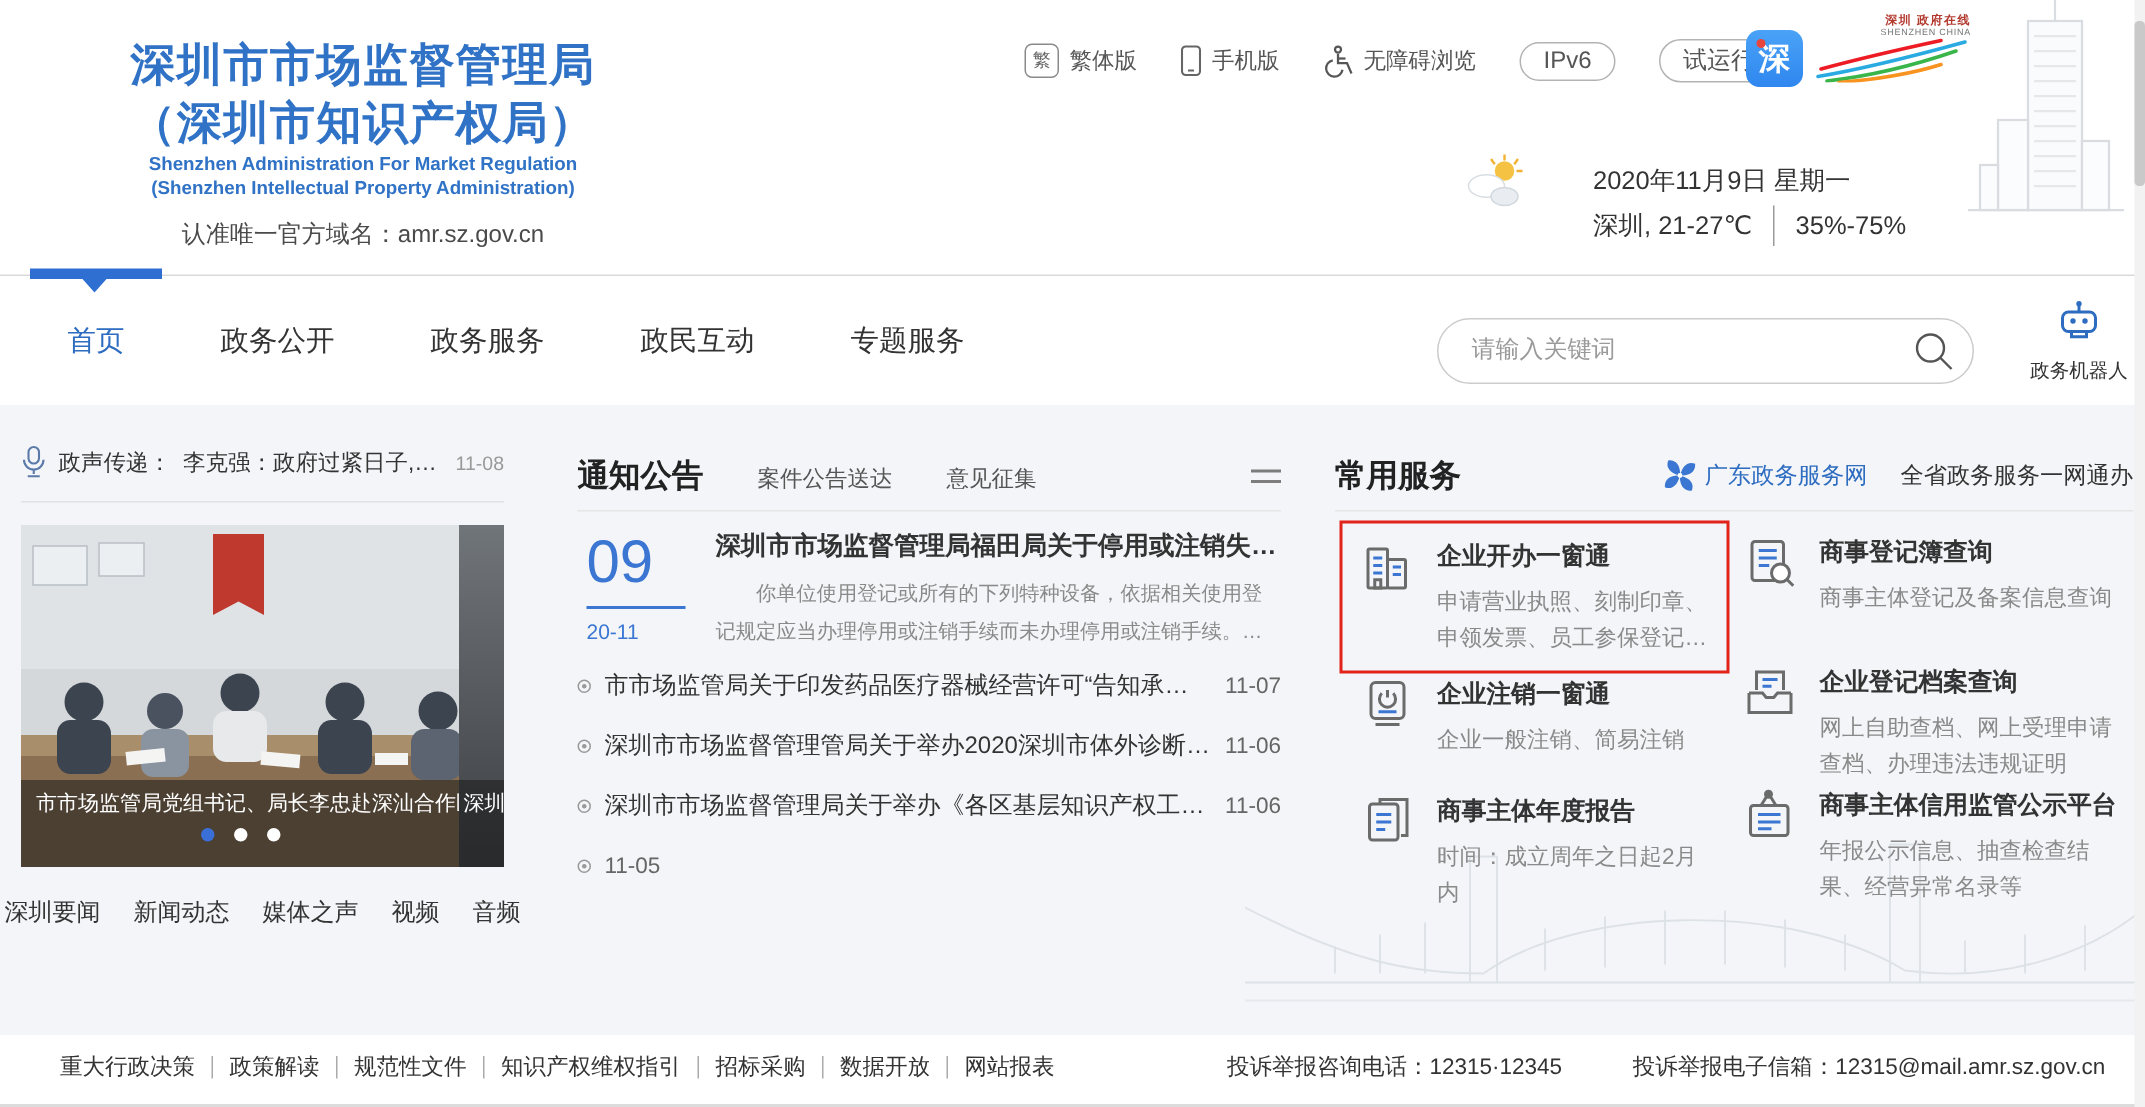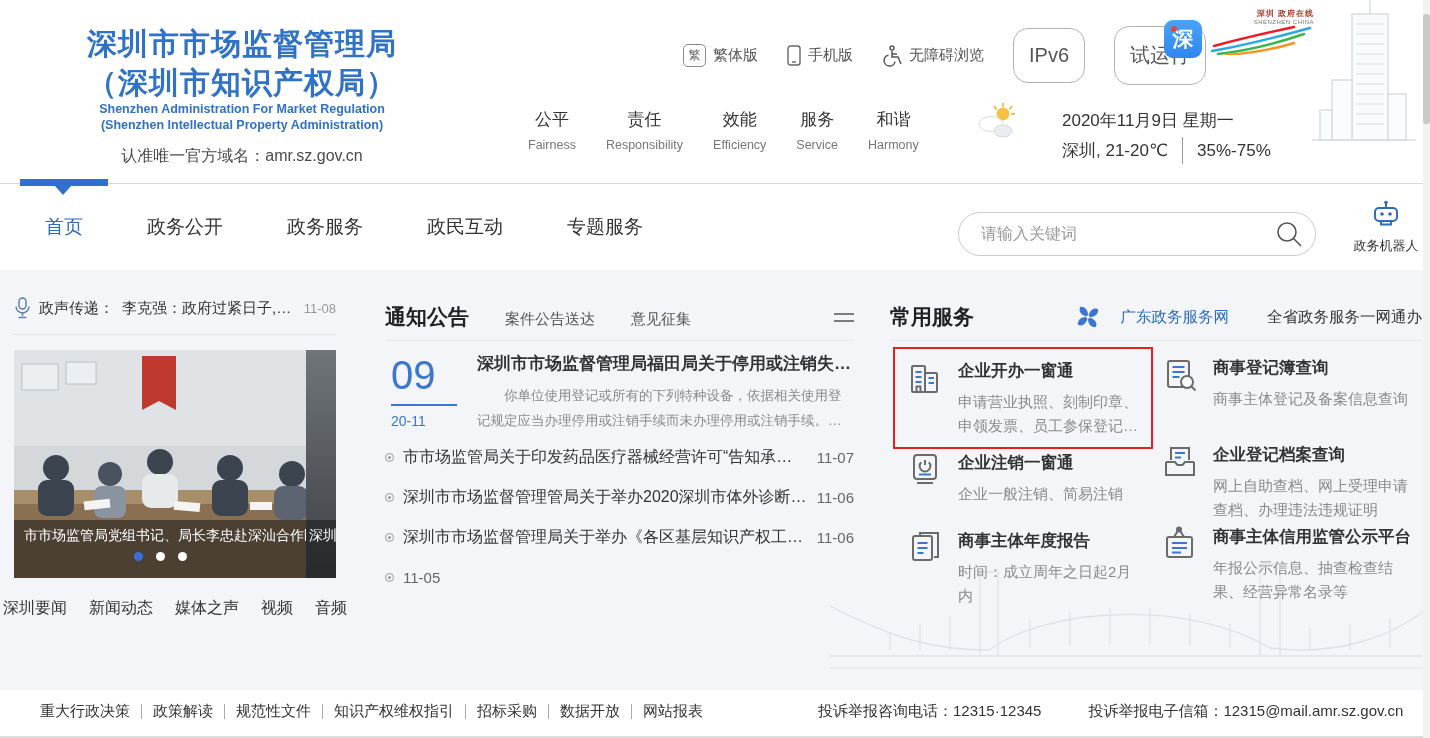--- a/index.html
+++ b/index.html
@@ -8,21 +8,21 @@
 
   
   .logo{position:absolute;left:16px;top:24px;width:452px;text-align:center;color:#2F72C6;}
   .logo .t{font-size:30px;font-weight:bold;letter-spacing:1px;line-height:1.3;}
   .logo .en{font-size:12.5px;font-weight:bold;line-height:1.25;}
   .logo .domain{margin-top:13px;font-size:16px;color:#4a4a4a;font-weight:normal;}
 
   .utils{position:absolute;left:683px;top:26px;display:flex;align-items:center;gap:29px;font-size:15px;color:#555;}
   .util{display:flex;align-items:center;gap:7px;cursor:pointer;white-space:nowrap;}
   .fan-box{width:21px;height:21px;border:1px solid #8a8a8a;border-radius:5px;font-size:12px;display:flex;align-items:center;justify-content:center;color:#666;}
-  .pill{border:1px solid #b3b3b3;border-radius:15px;padding:15px 15px;font-size:20px;color:#555;cursor:pointer;white-space:nowrap;}
+  .pill{border:1px solid #b3b3b3;border-radius:15px;padding:3px 15px;font-size:16px;color:#555;cursor:pointer;white-space:nowrap;}
 
   .app-badge{position:absolute;left:1164px;top:20px;width:38px;height:38px;border-radius:9px;background:linear-gradient(#4aa3f7,#2f86ef);display:flex;align-items:center;justify-content:center;cursor:pointer;}
   .app-badge .ch{color:#fff;font-size:21px;font-weight:bold;}
   .app-badge .dot{position:absolute;left:7px;top:6px;width:6px;height:6px;border-radius:50%;background:#e8453c;}
 
   .brand{position:absolute;left:1210px;top:8px;width:104px;text-align:right;cursor:pointer;}
   .brand .b1{font-size:8px;color:#b33a2e;font-weight:bold;letter-spacing:1px;}
   .brand .b2{font-size:6px;color:#777;letter-spacing:.5px;}
 
   .building{position:absolute;right:10px;top:0;opacity:.85;}
@@ -96,21 +96,21 @@
 
   .nlist{position:absolute;left:385px;top:176px;width:469px;display:flex;flex-direction:column;gap:18px;}
   .nrow{display:flex;align-items:center;gap:9px;height:22px;cursor:pointer;}
   .bullet{width:9px;height:9px;border:1px solid #9a9a9a;border-radius:50%;position:relative;flex:none;box-sizing:border-box;}
   .bullet::after{content:"";position:absolute;left:2px;top:2px;width:3px;height:3px;background:#9a9a9a;border-radius:50%;}
   .ntitle{flex:1;font-size:16px;color:#333;white-space:nowrap;overflow:hidden;text-overflow:ellipsis;}
   .ndate{font-size:15px;color:#666;}
 
   
   .svc-head{position:absolute;left:890px;top:33px;width:532px;display:flex;align-items:center;}
-  .svc-links{margin-left:auto;display:flex;align-items:center;gap:22px;}
+  .svc-links{margin-left:auto;display:flex;align-items:center;gap:6px;}
   .gd-link{font-size:15.5px;color:#2D6CC0;cursor:pointer;white-space:nowrap;}
   .all-link{font-size:15.5px;color:#333;margin-left:16px;cursor:pointer;white-space:nowrap;}
   .svc-line{position:absolute;left:890px;top:70px;width:532px;height:1px;background:#e6e6e6;}
 
   .svc{position:absolute;display:flex;gap:13px;cursor:pointer;}
   .svc .ic{flex:none;}
   .svc .tt{font-size:16.5px;font-weight:bold;color:#333;margin:2px 0 8px;}
   .svc .dd{font-size:15px;color:#8a8a8a;line-height:1.6;display:-webkit-box;-webkit-line-clamp:2;-webkit-box-orient:vertical;overflow:hidden;}
   .svc.hl{left:893px;top:77px;width:236px;border:2px solid #E2231A;padding:9px 10px;}
   .svc.p1{left:1160px;top:85px;width:262px;}
@@ -191,60 +191,38 @@
       <line x1="62" y1="0" x2="62" y2="14"></line>
       <rect x="44" y="14" width="36" height="126" fill="#fafbfc"></rect>
       <path d="M48 24h28M48 34h28M48 44h28M48 54h28M48 64h28M48 74h28M48 84h28M48 94h28M48 104h28M48 114h28M48 124h28" stroke="#e0e4e8"></path>
       <rect x="24" y="80" width="20" height="60" fill="#fbfcfd"></rect>
       <rect x="80" y="94" width="18" height="46" fill="#fbfcfd"></rect>
       <rect x="12" y="110" width="12" height="30" fill="#fbfcfd"></rect>
       <line x1="4" y1="140" x2="108" y2="140"></line>
     </svg>
   </div>
 
-  <div class="values">
-    <div class="val">
-        <div class="cn">公平</div>
-        <div class="en">Fairness</div>
-      </div>
-    <div class="val">
-        <div class="cn">责任</div>
-        <div class="en">Responsibility</div>
-      </div>
-    <div class="val">
-        <div class="cn">效能</div>
-        <div class="en">Efficiency</div>
-      </div>
-    <div class="val">
-        <div class="cn">服务</div>
-        <div class="en">Service</div>
-      </div>
-    <div class="val">
-        <div class="cn">和谐</div>
-        <div class="en">Harmony</div>
-      </div>
-  </div>
 
   <div class="weather-icon">
     <svg width="44" height="40" viewBox="0 0 44 40">
       <g stroke="#f2b233" stroke-width="1.6">
           <line x1="28" y1="1" x2="28" y2="5"></line>
           <line x1="19" y1="4" x2="21.5" y2="7.5"></line>
           <line x1="37" y1="4" x2="34.5" y2="7.5"></line>
           <line x1="40" y1="12" x2="36" y2="12"></line>
         </g>
       <circle cx="28" cy="12" r="6.5" fill="#F6C244"></circle>
       <ellipse cx="16" cy="22" rx="12" ry="7.5" fill="#ffffff" stroke="#d9dee3"></ellipse>
       <ellipse cx="28" cy="29" rx="9" ry="6" fill="#e9edf1" stroke="#d2d8dd"></ellipse>
     </svg>
   </div>
   <div class="weather">
     <div>2020年11月9日 星期一</div>
     <div class="row2">
-      <span>深圳, 21-20℃</span>
+      <span>深圳, 21-27℃</span>
       <span class="humid">35%-75%</span>
     </div>
   </div>
 
   <div class="hdr-line"></div>
   <div class="ind-bar"></div>
   <div class="ind-tri"></div>
 
   <div class="nav">
     <span class="nav-item active">首页</span>

